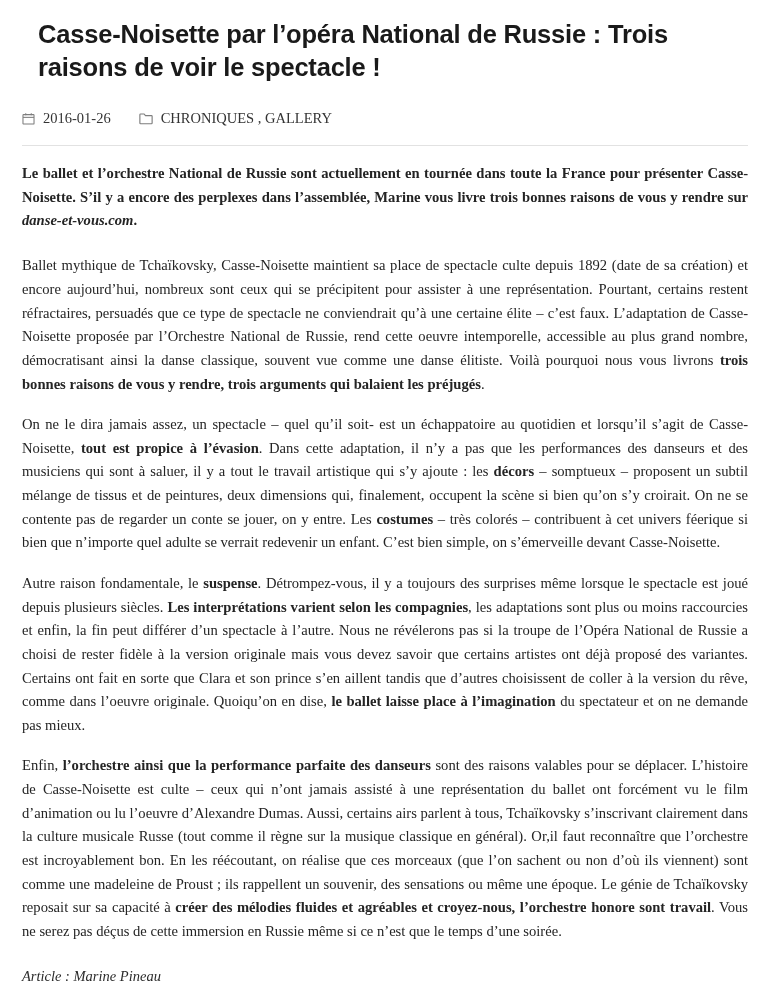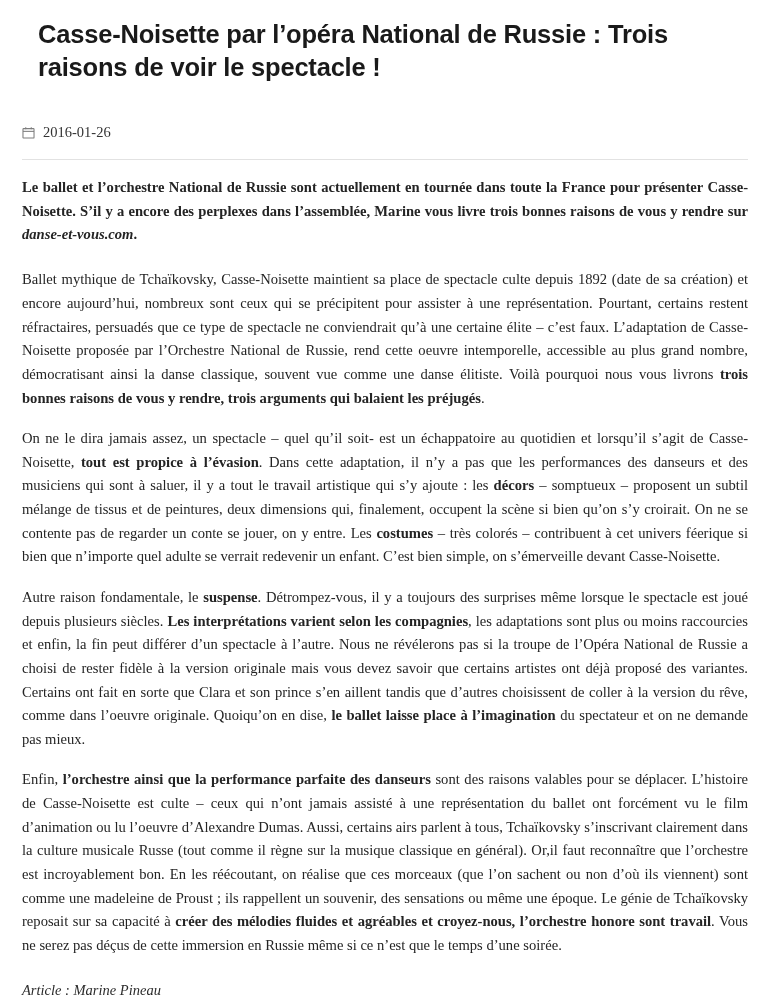--- a/index.html
+++ b/index.html
@@ -27,21 +27,21 @@
     font-size: 25.5px;
     line-height: 1.30;
     color: #1a1a1a;
     margin: 2px 0 0 16px;
     letter-spacing: -0.2px;
   }
   .meta-row {
     display: flex;
     align-items: center;
     gap: 0;
-    margin-top: 40px;
+    margin-top: 26px;
     font-family: "Liberation Serif", serif;
     font-size: 14.5px;
     color: #3a3a3a;
   }
   .meta-item {
     display: flex;
     align-items: center;
     white-space: nowrap;
   }
   .meta-item + .meta-item { margin-left: 28px; }
@@ -102,20 +102,28 @@
         <svg width="13" height="13" viewBox="0 0 16 16" fill="none" stroke="#7d7d7d" stroke-width="1.3">
           <rect x="1.2" y="3.2" width="13.6" height="11.6" rx="0.8"></rect>
           <line x1="1.2" y1="6.6" x2="14.8" y2="6.6"></line>
           <line x1="4.6" y1="1.4" x2="4.6" y2="4"></line>
           <line x1="11.4" y1="1.4" x2="11.4" y2="4"></line>
         </svg>
       </span>
       <span class="meta-text">2016-01-26</span>
     </div>
 
+    <div class="meta-item">
+      <span class="meta-ico ico-folder">
+        <svg width="14" height="13" viewBox="0 0 16 14" fill="none" stroke="#7d7d7d" stroke-width="1.3">
+          <path d="M1 12.2V2.6a.8.8 0 0 1 .8-.8h4l1.6 1.9h6.8a.8.8 0 0 1 .8.8v7.7a.8.8 0 0 1-.8.8H1.8a.8.8 0 0 1-.8-.8z"></path>
+        </svg>
+      </span>
+      <span class="meta-text meta-cats">CHRONIQUES , GALLERY</span>
+    </div>
   </div>
 
   <hr class="divider">
 
 
   <p class="body lede">
     <span>Le ballet et l’orchestre National de Russie sont actuellement en tournée dans toute la France pour présenter Casse-Noisette. S’il y a encore des perplexes dans l’assemblée, Marine vous livre trois bonnes raisons de vous y rendre sur </span><em>danse-et-vous.com</em><span>.</span>
   </p>
 
   <div id="paragraphs">

